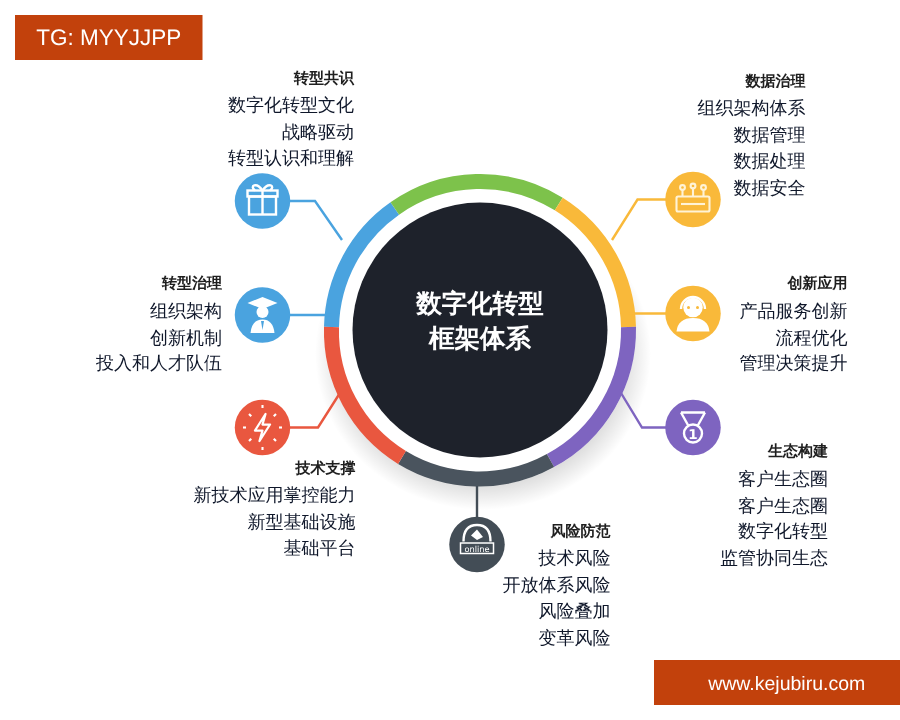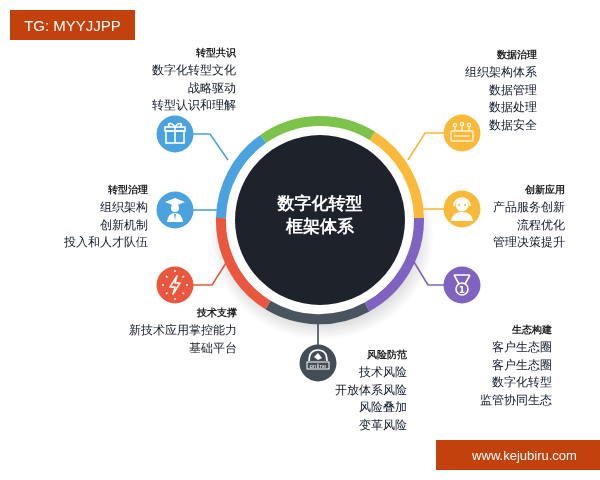--- a/index.html
+++ b/index.html
@@ -180,24 +180,25 @@
 <div class="block" style="right:35px; top:180px;">
   <div class="title">创新应用</div>
   <div class="item">产品服务创新</div>
   <div class="item">流程优化</div>
   <div class="item">管理决策提升</div>
 </div>
 
 <div class="block" style="right:363px; top:303px;">
   <div class="title">技术支撑</div>
   <div class="item">新技术应用掌控能力</div>
+  <div class="item">新型基础设施</div>
   <div class="item">基础平台</div>
 </div>
 
-<div class="block" style="right:48px; top:292px;margin-top:28px;">
+<div class="block" style="right:48px; top:292px;">
   <div class="title">生态构建</div>
   <div class="item">客户生态圈</div>
   <div class="item">客户生态圈</div>
   <div class="item">数字化转型</div>
   <div class="item">监管协同生态</div>
 </div>
 
 <div class="block" style="right:193px; top:345px;">
   <div class="title">风险防范</div>
   <div class="item">技术风险</div>

